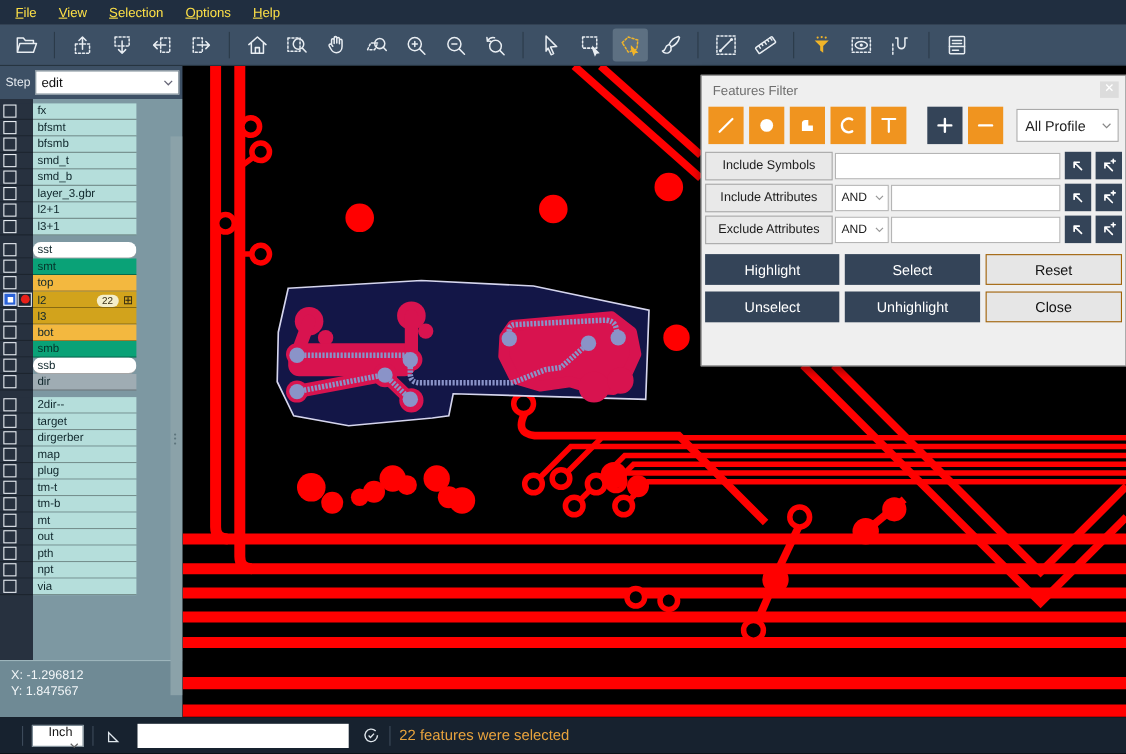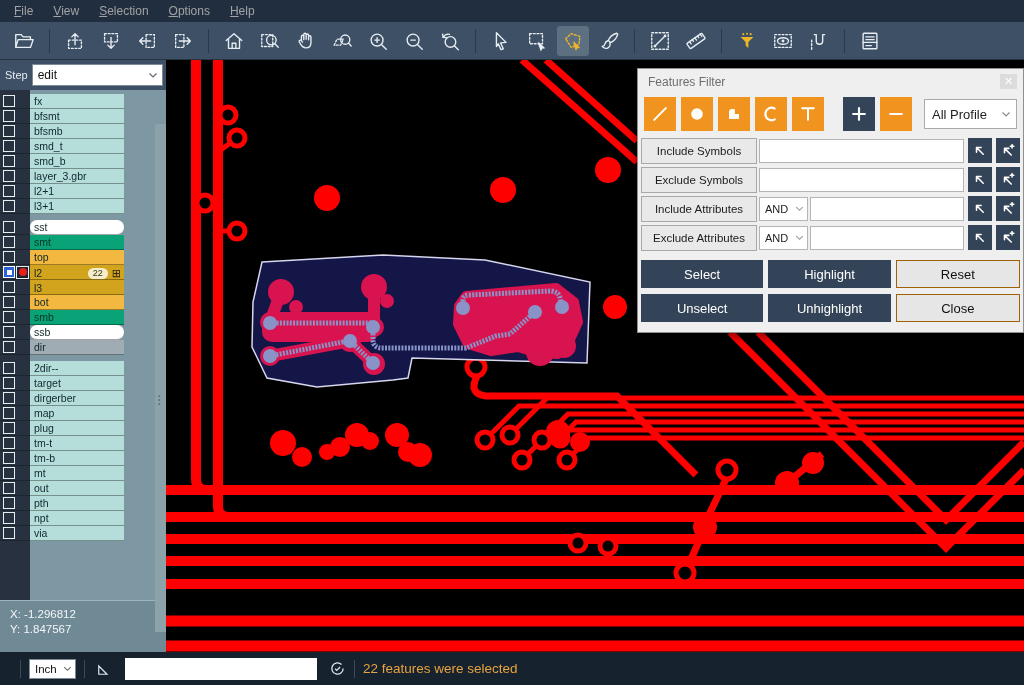--- a/index.html
+++ b/index.html
@@ -2,21 +2,21 @@
 <html style="--menubar_bg: #202e40; --toolbar_bg: #3d5065; --statusbar_bg: #17222f; --sidebar_panel: #6f8a95; --accent_orange: #f0941f; --navy_button: #344458; --canvas_red: #ff0000; --selected_crimson: #d8134f; --highlight_slate: #8a93c8; --selection_fill: #131647; --selection_border: #d6d6ee; --layer_teal: #b5dedb; --layer_green: #0aa277; --layer_amber: #f3b83f; --layer_gold: #d2a31c; --layer_gray: #9facb3; --active_check_blue: #2a62d8; --indicator_red: #e8201a; --message_orange: #e8a33d; --tool_icon: #e8edf2; --amber_icon: #f0b429;"><head>
 <meta charset="utf-8">
 <style>
   html,body{margin:0;padding:0;}
   body{width:1024px;height:685px;position:relative;overflow:hidden;
        font-family:"Liberation Sans",sans-serif;background:#000;
        -webkit-font-smoothing:antialiased;}
   
   #menubar{position:absolute;left:0;top:0;width:1024px;height:22px;
     background:var(--menubar_bg);display:flex;align-items:center;padding-left:4px;box-sizing:border-box;}
-  .menu-item{color:#a3a3a3;font-size:12px;padding:2px 10px;cursor:default;}
+  .menu-item{color:#fde047;font-size:12px;padding:2px 10px;cursor:default;}
   .menu-item u{text-decoration:underline;}
   
   #toolbar{position:absolute;left:0;top:22px;width:1024px;height:38px;
     background:var(--toolbar_bg);display:flex;align-items:center;padding-left:6px;box-sizing:border-box;
     border-bottom:1px solid #263440;}
   .tool-btn{width:32px;height:30px;margin:0 2px;background:transparent;border:none;border-radius:3px;
     display:flex;align-items:center;justify-content:center;color:var(--tool_icon);padding:0;}
   .tool-btn.amber{color:var(--amber_icon);}
   .tool-btn.active{background:#5d7082;}
   .tool-ic{display:flex;align-items:center;justify-content:center;}
@@ -89,21 +89,21 @@
   .a-row{display:flex;margin-bottom:6px;}
   .a-btn{flex:1;height:28px;border:none;font-size:13px;margin-right:5px;font-family:"Liberation Sans",sans-serif;}
   .a-row .a-btn:last-child{margin-right:0;}
   .a-btn.dark{background:var(--navy_button);color:#fff;}
   .a-btn.light{background:#e6e6e6;color:#111;border:1px solid #a16207;}
   
   #statusbar{position:absolute;left:0;top:652px;width:1024px;height:33px;background:var(--statusbar_bg);
     display:flex;align-items:center;padding-left:12px;box-sizing:border-box;}
   .sb-sep{width:1px;height:18px;background:#3c4a5a;margin:0 8px;}
   #unit-select{width:47px;height:20px;background:#fff;border:1px solid #7b8a94;display:flex;align-items:center;
-    font-size:11.5px;color:#111;padding-left:5px;box-sizing:border-box;}
+    font-size:11.5px;color:#111;padding-left:5px;box-sizing:border-box;flex-direction:column;}
   #unit-select .chev{margin-left:auto;margin-right:2px;display:flex;color:#666;}
   #angle-glyph{color:#dfe6ec;display:flex;margin:0 2px;}
   #cmd-input{width:192px;height:22px;border:none;background:#fff;margin-left:10px;font-size:12px;padding:0 5px;box-sizing:border-box;}
   #sync-glyph{color:#dfe6ec;display:flex;margin-left:12px;}
   #status-message{color:var(--message_orange);font-size:13.5px;}
 </style>
 </head>
 <body>
 
 <div id="menubar">
@@ -783,39 +783,20 @@
         <button class="arrow-btn">
           <span class="tool-ic">
             <svg width="14" height="14" viewBox="0 0 24 24" fill="none" stroke="currentColor" stroke-width="2.6" stroke-linecap="round" stroke-linejoin="round">
               <path d="M17.5 19L6 7.5m0 0h7.5M6 7.5V15"></path>
               <path d="M16 4h6M19 1v6"></path>
             </svg>
           </span>
         </button>
       </div>
       <div class="f-row">
-        <button class="f-label">Exclude Symbols</button>
-        <input class="f-input" style="">
-        <button class="arrow-btn">
-          <span class="tool-ic">
-            <svg width="14" height="14" viewBox="0 0 24 24" fill="none" stroke="currentColor" stroke-width="2.6" stroke-linecap="round" stroke-linejoin="round">
-              <path d="M17.5 17.5L6 6m0 0h8M6 6v8"></path>
-            </svg>
-          </span>
-        </button>
-        <button class="arrow-btn">
-          <span class="tool-ic">
-            <svg width="14" height="14" viewBox="0 0 24 24" fill="none" stroke="currentColor" stroke-width="2.6" stroke-linecap="round" stroke-linejoin="round">
-              <path d="M17.5 19L6 7.5m0 0h7.5M6 7.5V15"></path>
-              <path d="M16 4h6M19 1v6"></path>
-            </svg>
-          </span>
-        </button>
-      </div>
-      <div class="f-row">
         <button class="f-label">Include Attributes</button>
         <div class="and-select">
           <span class="and-val">AND</span>
           <span class="chev">
             <svg width="11" height="11" viewBox="0 0 24 24" fill="none" stroke="currentColor" stroke-width="2.4">
               <path d="M5 9l7 7 7-7"></path>
             </svg>
           </span>
         </div>
         <input class="f-input" style="">
@@ -858,22 +839,22 @@
             <svg width="14" height="14" viewBox="0 0 24 24" fill="none" stroke="currentColor" stroke-width="2.6" stroke-linecap="round" stroke-linejoin="round">
               <path d="M17.5 19L6 7.5m0 0h7.5M6 7.5V15"></path>
               <path d="M16 4h6M19 1v6"></path>
             </svg>
           </span>
         </button>
       </div>
     </div>
   <div id="action-rows">
       <div class="a-row">
+        <button class="a-btn dark">Highlight</button>
         <button class="a-btn dark">Select</button>
-        <button class="a-btn dark">Highlight</button>
         <button class="a-btn light">Reset</button>
       </div>
       <div class="a-row">
         <button class="a-btn dark">Unselect</button>
         <button class="a-btn dark">Unhighlight</button>
         <button class="a-btn light">Close</button>
       </div>
     </div>
 </div>
 

